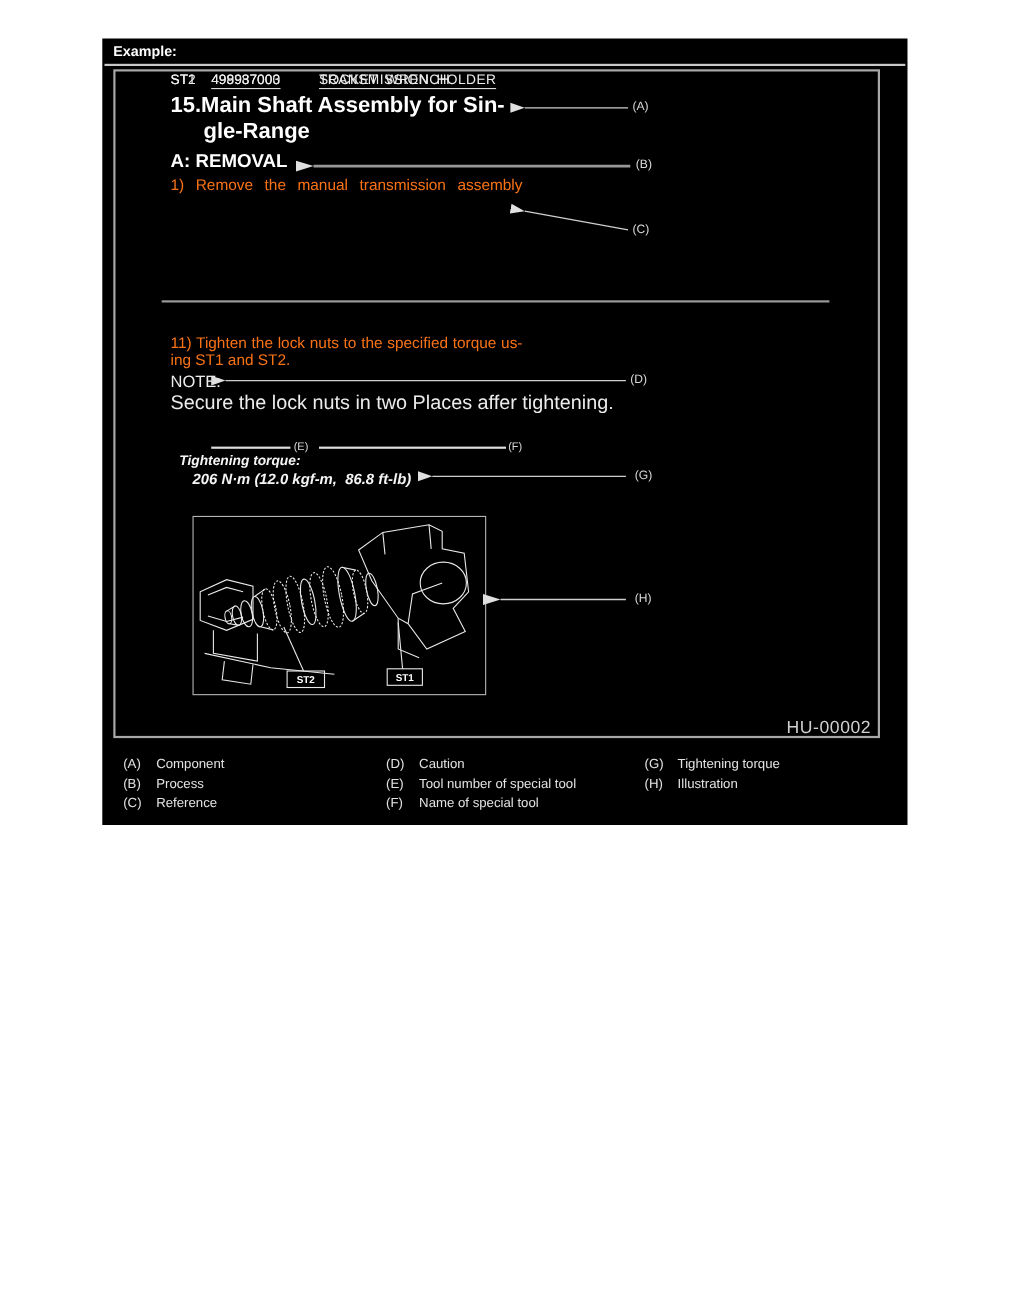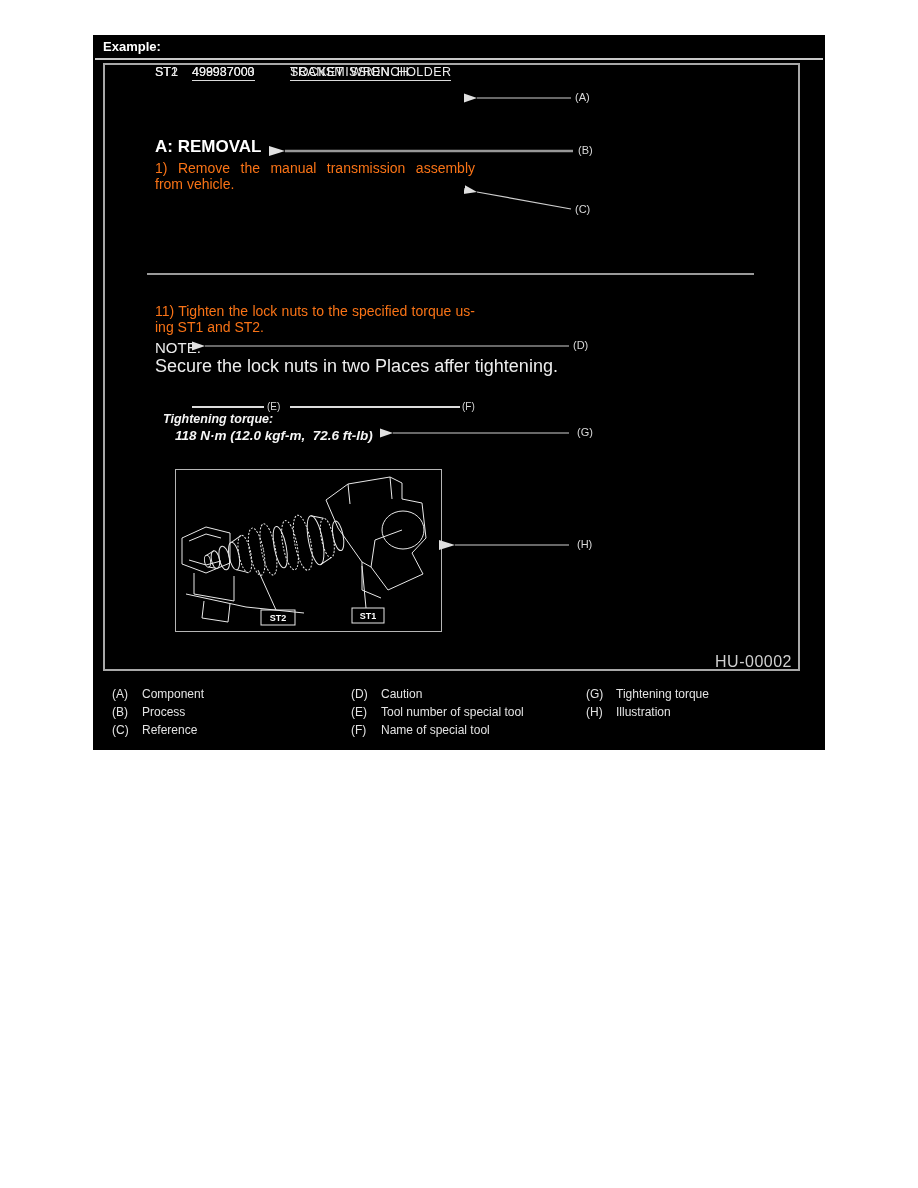--- a/index.html
+++ b/index.html
@@ -48,26 +48,29 @@
 <body>
 
 <div class="page">
   <div class="panel">
 
     <div class="example-label">Example:</div>
     <div class="top-rule"></div>
 
     <div class="inner-box" style="position:absolute;">
 
+      <div class="abs title">
+        <div>15.Main Shaft Assembly for Sin-</div>
+        <div class="l2">gle-Range</div>
+      </div>
 
       <div class="abs subsection">A: REMOVAL</div>
 
       <div class="abs step1 body-txt">
         <div class="jline">1) Remove the manual transmission assembly</div>
-        <div>from vehicle.</div>
       </div>
 
       <div class="abs divider"></div>
 
       <div class="abs step11 body-txt">
         <div class="jline">11) Tighten the lock nuts to the specified torque us-</div>
         <div>ing ST1 and ST2.</div>
       </div>
 
       <div class="abs note-label">NOTE:</div>
@@ -82,21 +85,21 @@
         <span class="st-id">ST1</span>
         <span class="st-num u">498937000</span>
         <span class="st-name u">TRANSMISSION HOLDER</span>
       </div>
       <div class="abs uline e-line"></div>
       <div class="abs uline f-line"></div>
       <span class="abs small-callout" style="left:162px;top:336px;">(E)</span>
       <span class="abs small-callout" style="left:357px;top:336px;">(F)</span>
 
       <div class="abs torque-label">Tightening torque:</div>
-      <div class="abs torque-value">118 N·m (12.0 kgf-m,  72.6 ft-lb)</div>
+      <div class="abs torque-value">206 N·m (12.0 kgf-m,  86.8 ft-lb)</div>
 
       <div class="abs illus-box">
         <svg width="265" height="161" viewBox="0 0 265 161">
           <g stroke="#e8e8e8" stroke-width="1" fill="none">
 
             <path d="M6,68 L30,57 L54,63 L54,93 L30,103 L6,94 Z"></path>
             <path d="M13,71 L30,64 L45,68 M13,90 L30,95 L45,91"></path>
             <path d="M18,103 L18,124 L58,131 L58,106"></path>
             <path d="M10,124 L70,137 L128,143"></path>
             <path d="M28,131 L26,148 L52,152 L54,134"></path>

